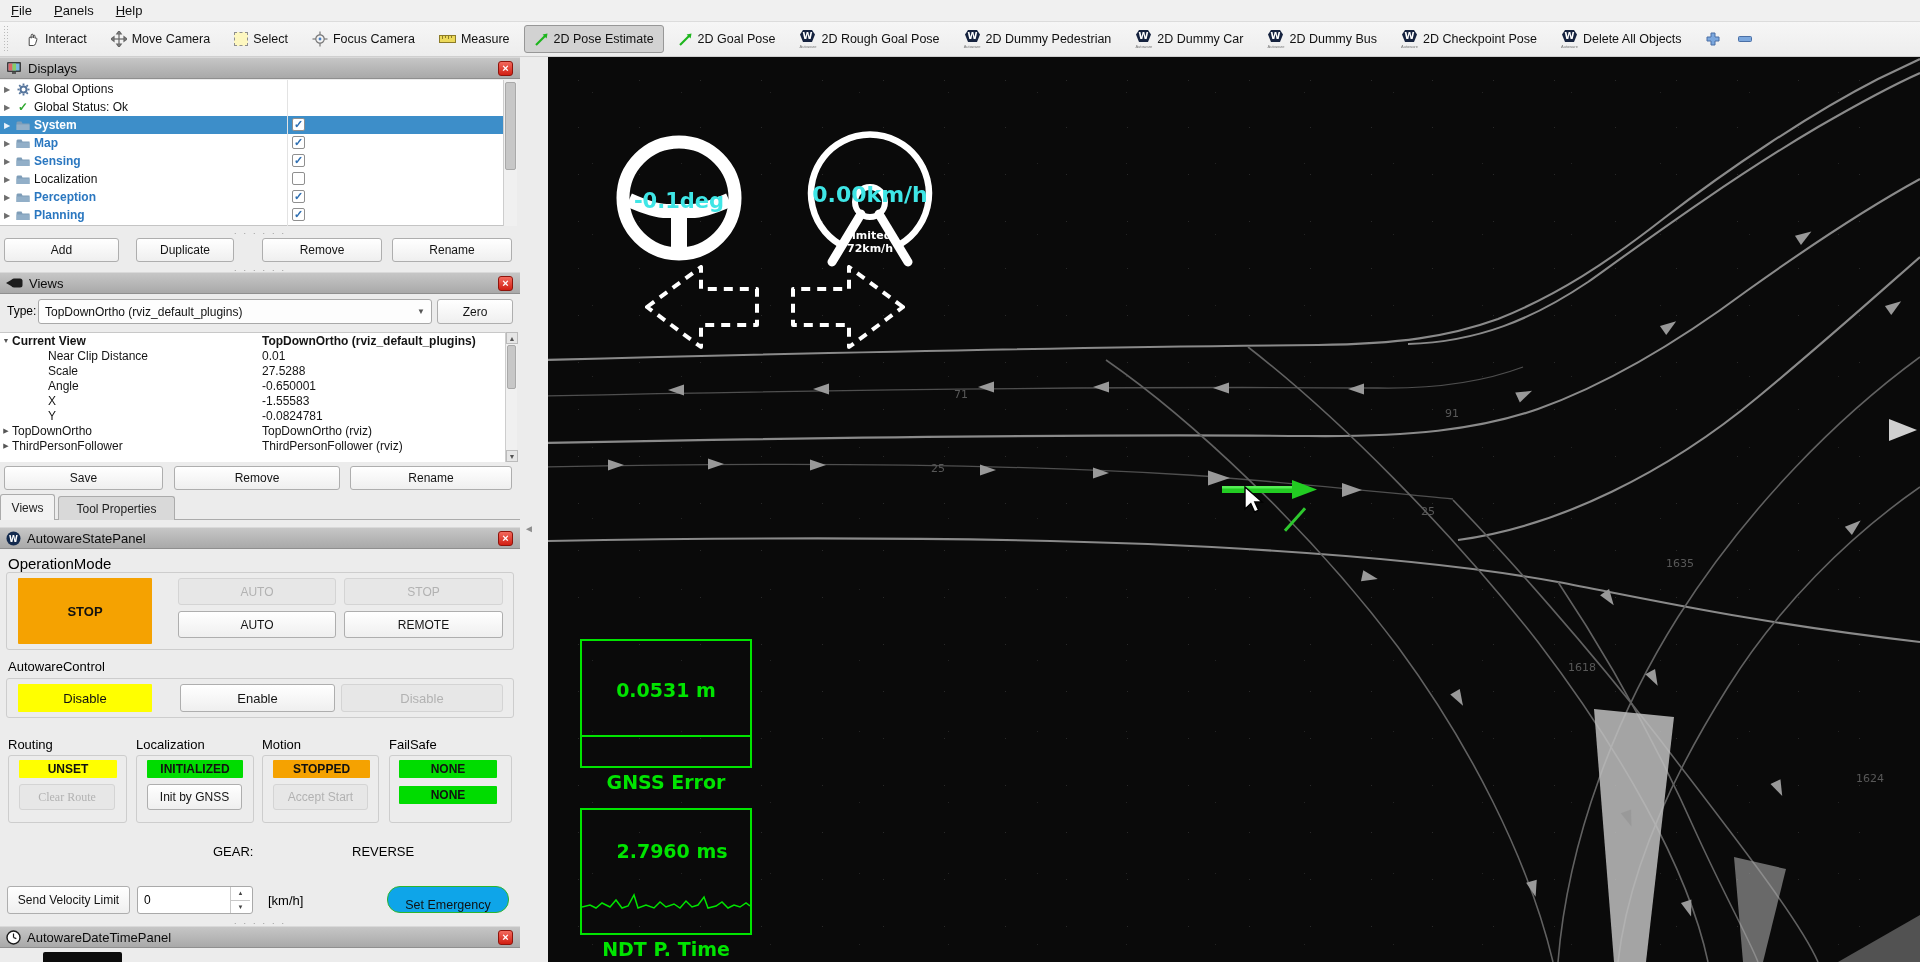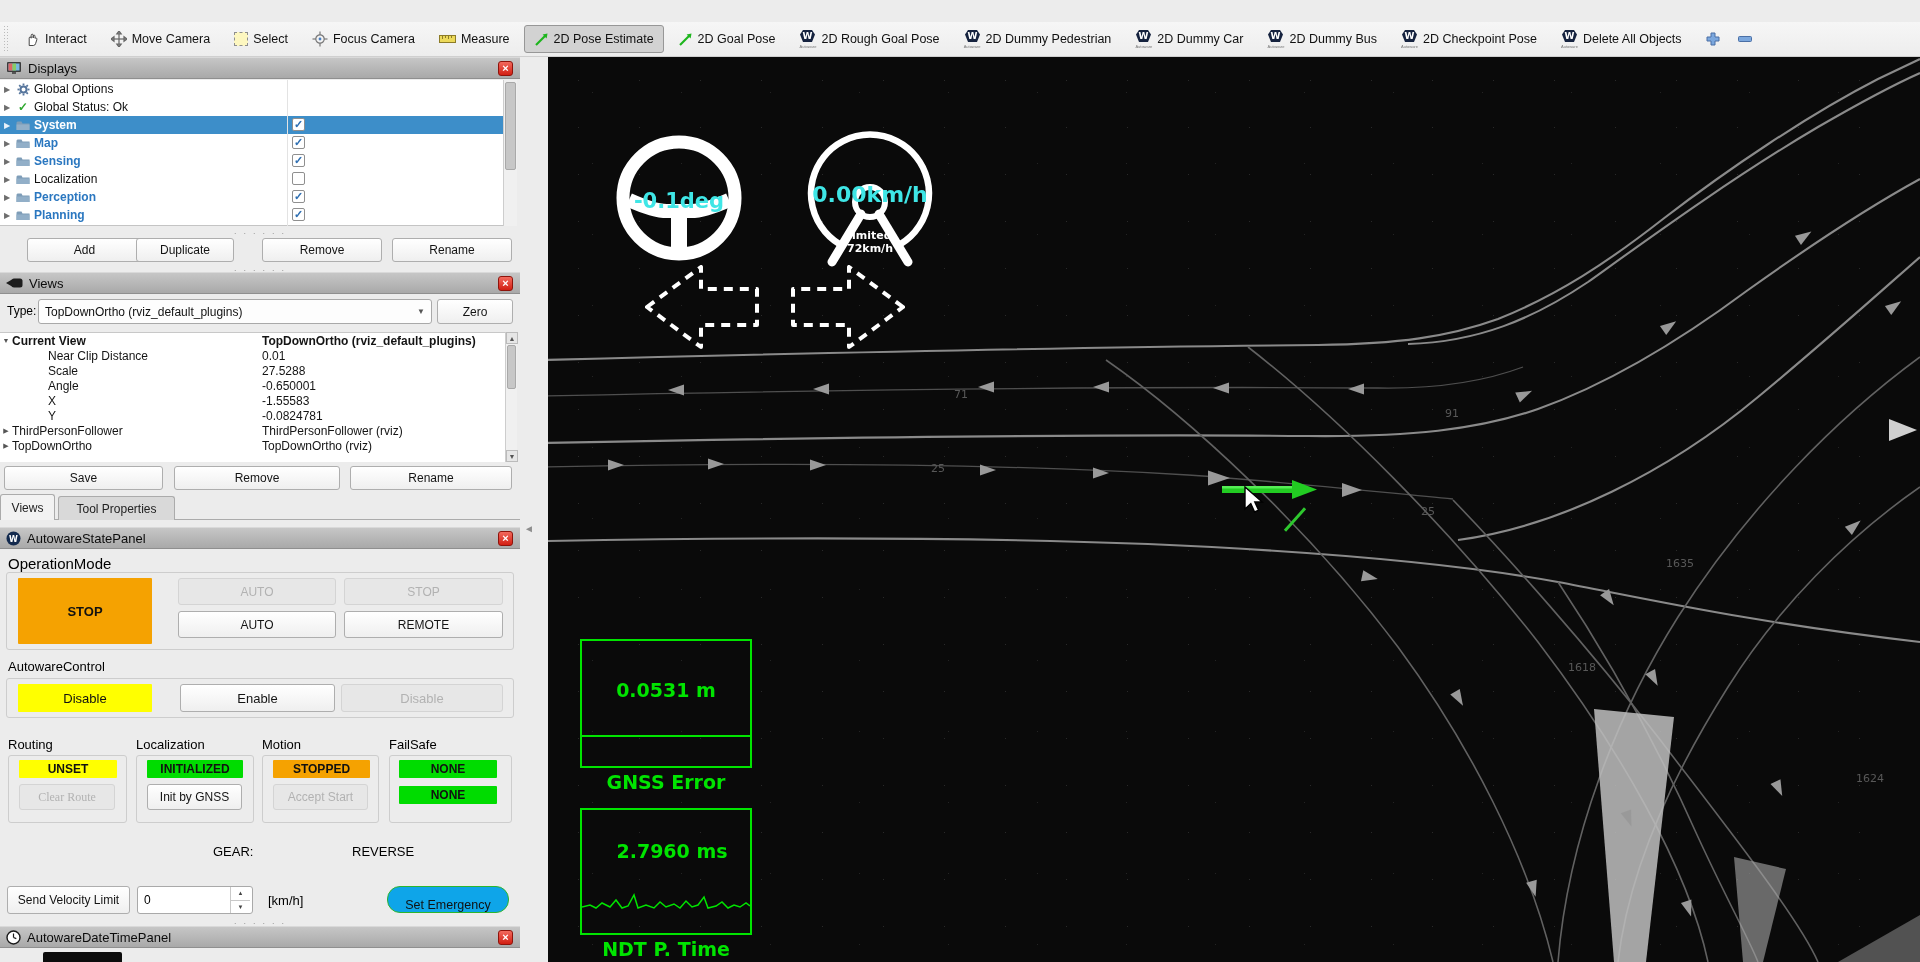--- a/index.html
+++ b/index.html
@@ -93,20 +93,25 @@
   .hudbox { position:absolute; border:2px solid #00e400; }
   .hudlabel { position:absolute; color:#00e400; font-family:"DejaVu Sans", sans-serif;
               font-weight:bold; font-size:19px; text-align:center; }
   .collapse-arrow { position:absolute; color:#8d8d8d; font-size:10px; line-height:10px; }
 </style>
 </head>
 <body>
 
 <div id="app">
 
+  <div id="menubar">
+    <span class="menu-item">File</span>
+    <span class="menu-item">Panels</span>
+    <span class="menu-item">Help</span>
+  </div>
 
   <div id="toolbar">
     <div class="tb-handle"></div>
 
     <div class="tool">
       <svg width="15" height="15" viewBox="0 0 15 15">
           <path d="M4.2,13.5 L4.2,6.2 Q4.2,5 5.2,5 Q6.2,5 6.2,6.2 L6.2,3.4 Q6.2,2.2 7.2,2.2 Q8.2,2.2 8.2,3.4 L8.2,6 L8.2,4.2 Q8.2,3.1 9.1,3.1 Q10,3.1 10,4.2 L10,6.4 Q10.6,5.6 11.4,6.1 Q12.2,6.6 11.8,7.8 L10.6,11.5 Q10,13.5 8.4,13.5 Z" fill="#fff" stroke="#333" stroke-width="0.9"></path>
         </svg>
       <span>Interact</span>
     </div>
@@ -357,21 +362,21 @@
         <span class="cbx">✓</span>
       </div>
     </div>
     <div class="colsep"></div>
     <div class="vsb" style="left:503px;top:23px;width:14px;height:146px;">
       <div class="thumb" style="top:2px;height:88px;"></div>
     </div>
 
     <div class="dots" style="top:172px;"></div>
 
-    <div class="btn" style="position:absolute;left:4px;top:181px;width:115px;height:24px;margin-left:23px;">
+    <div class="btn" style="position:absolute;left:4px;top:181px;width:115px;height:24px;">
         <span>Add</span>
       </div>
     <div class="btn" style="position:absolute;left:136px;top:181px;width:98px;height:24px;">
         <span>Duplicate</span>
       </div>
     <div class="btn" style="position:absolute;left:262px;top:181px;width:120px;height:24px;">
         <span>Remove</span>
       </div>
     <div class="btn" style="position:absolute;left:392px;top:181px;width:120px;height:24px;">
         <span>Rename</span>
@@ -431,30 +436,30 @@
       </div>
       <div class="prow">
         <span class="pname">
             <span class="ind1">Y</span>
           </span>
         <span class="pval">-0.0824781</span>
       </div>
       <div class="prow">
         <span class="pname">
             <span class="pexp">▶</span>
-            <span>ThirdPersonFollower</span>
-          </span>
-        <span class="pval">ThirdPersonFollower (rviz)</span>
+            <span>TopDownOrtho</span>
+          </span>
+        <span class="pval">TopDownOrtho (rviz)</span>
       </div>
       <div class="prow">
         <span class="pname">
             <span class="pexp">▶</span>
-            <span>TopDownOrtho</span>
-          </span>
-        <span class="pval">TopDownOrtho (rviz)</span>
+            <span>ThirdPersonFollower</span>
+          </span>
+        <span class="pval">ThirdPersonFollower (rviz)</span>
       </div>
     </div>
     <div class="vsb" style="left:505px;top:275px;width:12px;height:130px;">
       <div class="sb-arrow" style="top:0;">▲</div>
       <div class="thumb" style="top:13px;height:44px;"></div>
       <div class="sb-arrow" style="bottom:0;">▼</div>
     </div>
 
     <div class="btn" style="position:absolute;left:4px;top:409px;width:159px;height:24px;">
         <span>Save</span>

